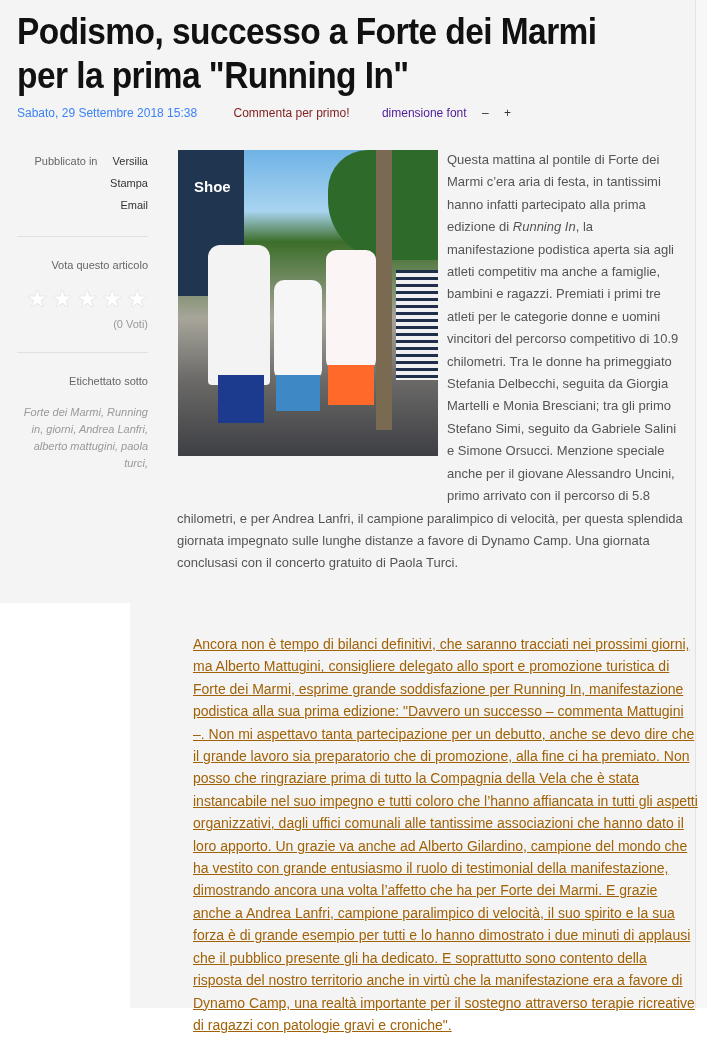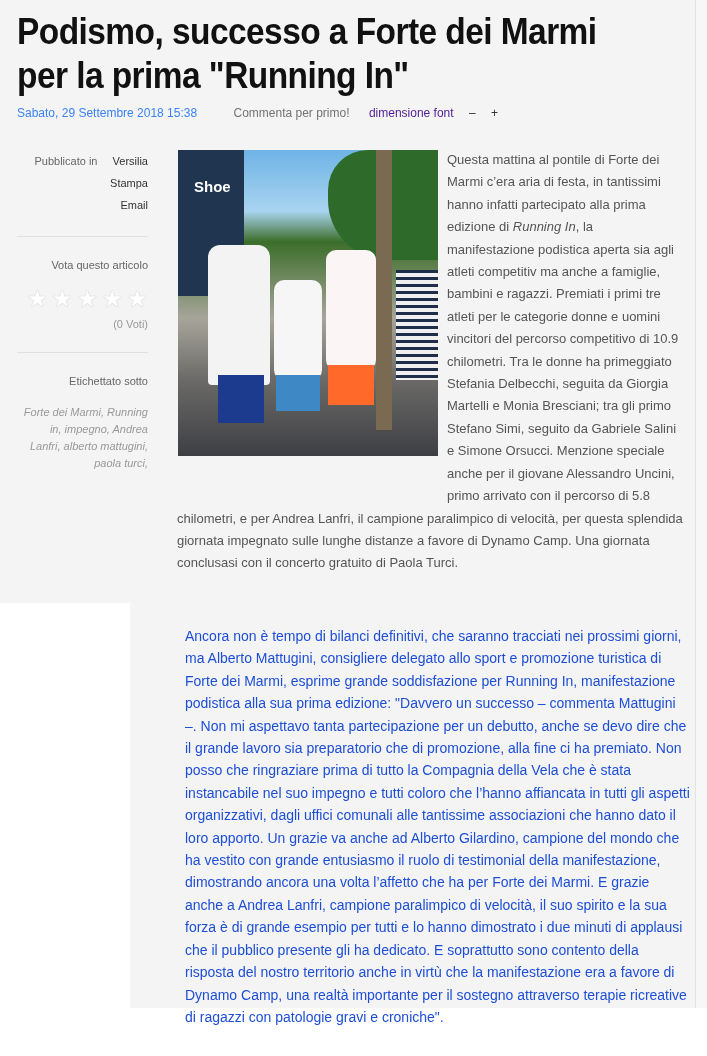--- a/index.html
+++ b/index.html
@@ -30,21 +30,21 @@
     font-weight: bold; font-size: 36px; line-height: 44px;
     color: #111; letter-spacing: -0.6px;
     transform: scaleX(0.93); transform-origin: left top;
   }
   .meta {
     position: absolute; left: 17px; top: 105px; font-size: 12px; line-height: 16px;
     white-space: nowrap;
   }
   .meta span { display: inline-block; vertical-align: top; }
   .meta .date { color: #3b82f6; margin-right: 33px; }
-  .meta .comment { color: #737373; margin-right: 16px; text-align: right; }
+  .meta .comment { color: #7f1d1d; margin-right: 29px; text-align: right; }
   .meta .fontsize { color: #4c1d95; margin-right: 12px; }
   .meta .fbtn { color: #333; margin-right: 12px; cursor: pointer; }
 
   .sidebar {
     position: absolute; left: 17px; top: 150px; width: 131px;
     font-size: 11px; color: #555; text-align: right;
   }
   .sidebar .row { line-height: 22px; }
   .sidebar .row a { color: #333; text-decoration: none; margin-left: 12px; }
   .sidebar .label { color: #666; }
@@ -76,21 +76,21 @@
   .photo .p3s { position:absolute; left:150px; top:215px; width:46px; height:40px; background:#ff6a2a; }
   .photo .p4 { position:absolute; left:218px; top:120px; width:42px; height:110px; background: repeating-linear-gradient(180deg,#1e2d4a 0 3px,#f0f0f0 3px 7px); }
 
   .article-p1 {
     position: absolute; left: 177px; top: 149px; width: 506px;
     font-size: 13px; line-height: 22.4px; color: #555; margin: 0;
   }
   .article-p1 .float-spacer { float: left; width: 270px; height: 350px; }
   .article-p2 {
     position: absolute; left: 177px; top: 617px; width: 506px;
-    font-size: 14px; line-height: 22.4px; color: #1d4ed8; margin: 8px;
+    font-size: 14px; line-height: 22.4px; color: #a16207; margin: 16px; text-decoration: underline;
   }
 </style>
 </head>
 <body>
 
 <div class="top-panel"></div>
 <div class="bottom-panel"></div>
 <div class="right-gutter"></div>
 
 <h1 class="title">Podismo, successo a Forte dei Marmi per la prima "Running In"</h1>
@@ -116,21 +116,21 @@
   </div>
   <div class="divider"></div>
   <div class="row label">Vota questo articolo</div>
   <div class="stars">
     <span class="star">★</span><span class="star">★</span><span class="star">★</span><span class="star">★</span><span class="star">★</span>
   </div>
   <div class="votes">(0 Voti)</div>
   <div class="divider"></div>
   <div class="row label">Etichettato sotto</div>
   <div class="tags">
-    <a href="#">Forte dei Marmi</a>, <a href="#">Running in</a>, <a href="#">impegno</a>, <a href="#">Andrea Lanfri</a>, <a href="#">alberto mattugini</a>, <a href="#">paola turci</a>,
+    <a href="#">Forte dei Marmi</a>, <a href="#">Running in</a>, <a href="#">giorni</a>, <a href="#">Andrea Lanfri</a>, <a href="#">alberto mattugini</a>, <a href="#">paola turci</a>,
   </div>
 </aside>
 
 <div class="photo" title="Foto di gruppo di tre atleti dopo la gara Running In a Forte dei Marmi">
   <div class="banner"></div>
   <div class="sign">Shoe</div>
   <div class="tree"></div>
   <div class="trunk"></div>
   <div class="p1"></div>
   <div class="p1s"></div>

